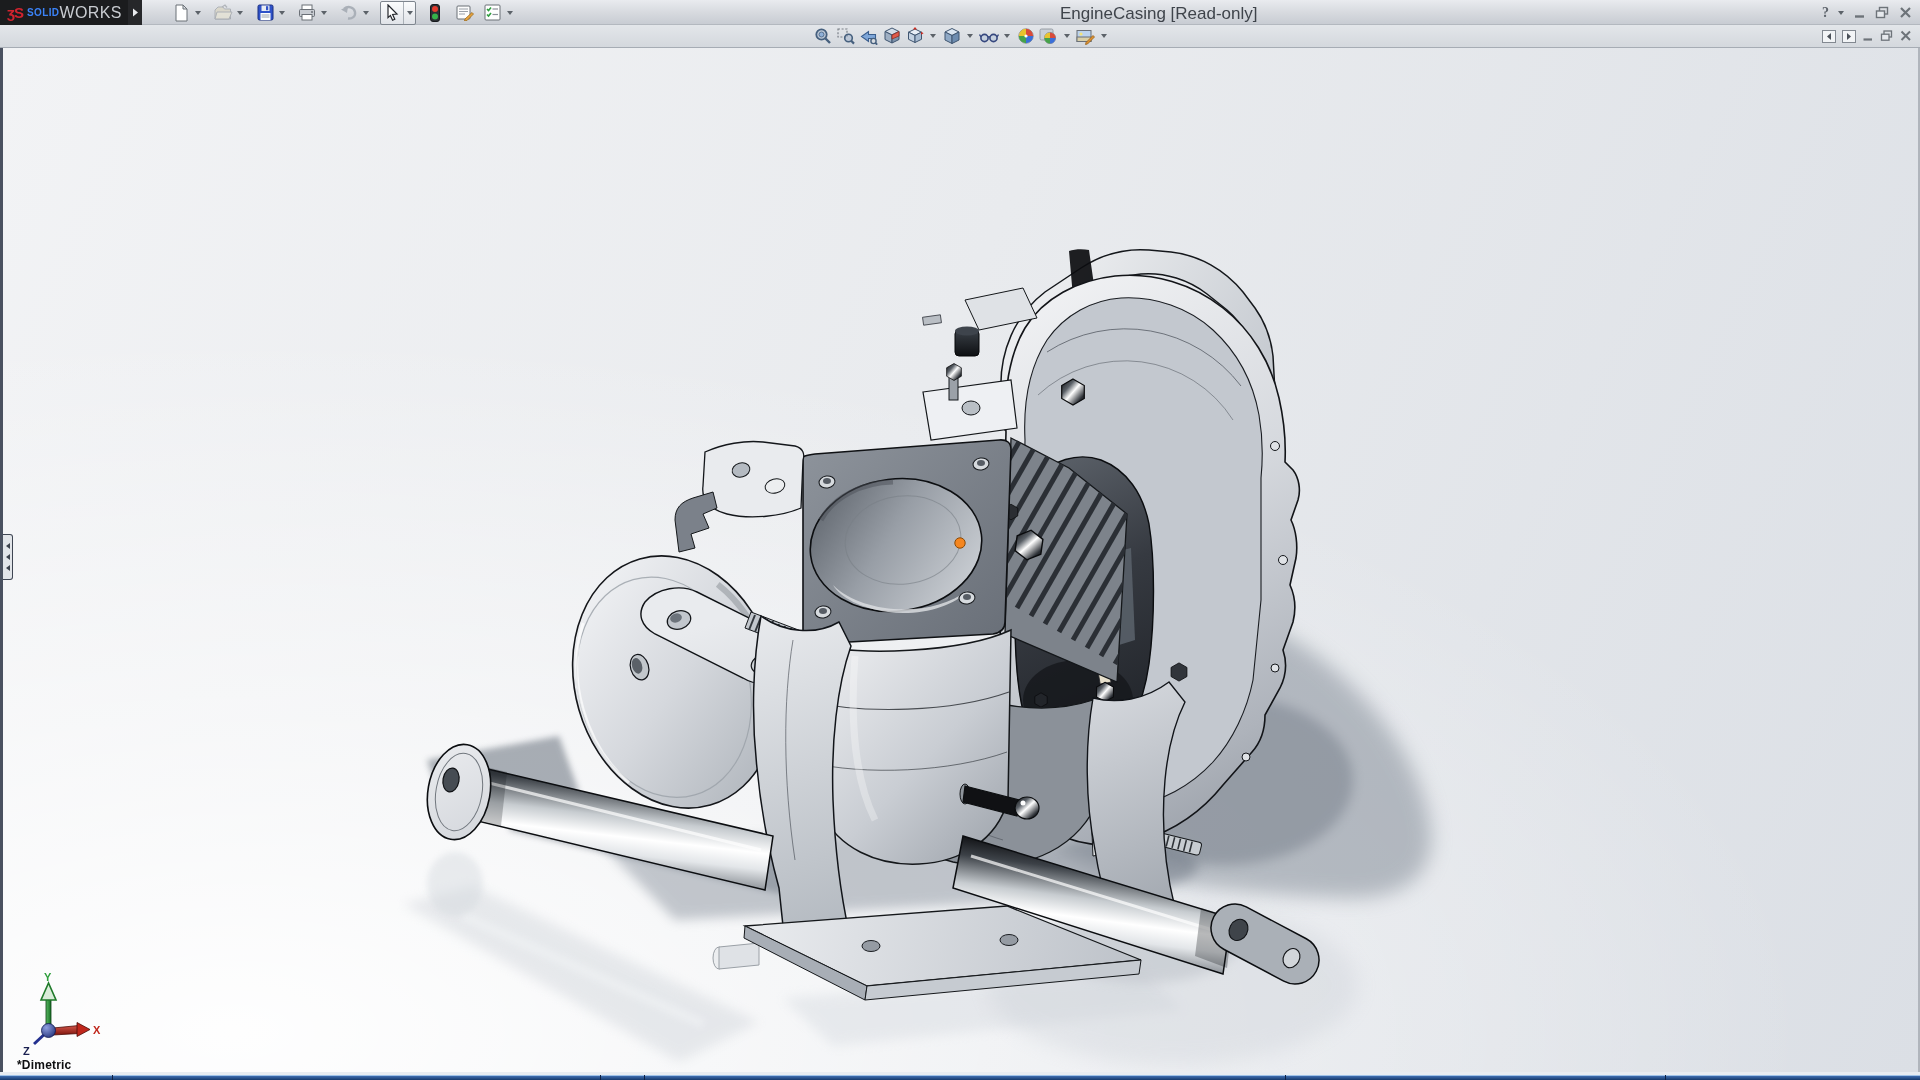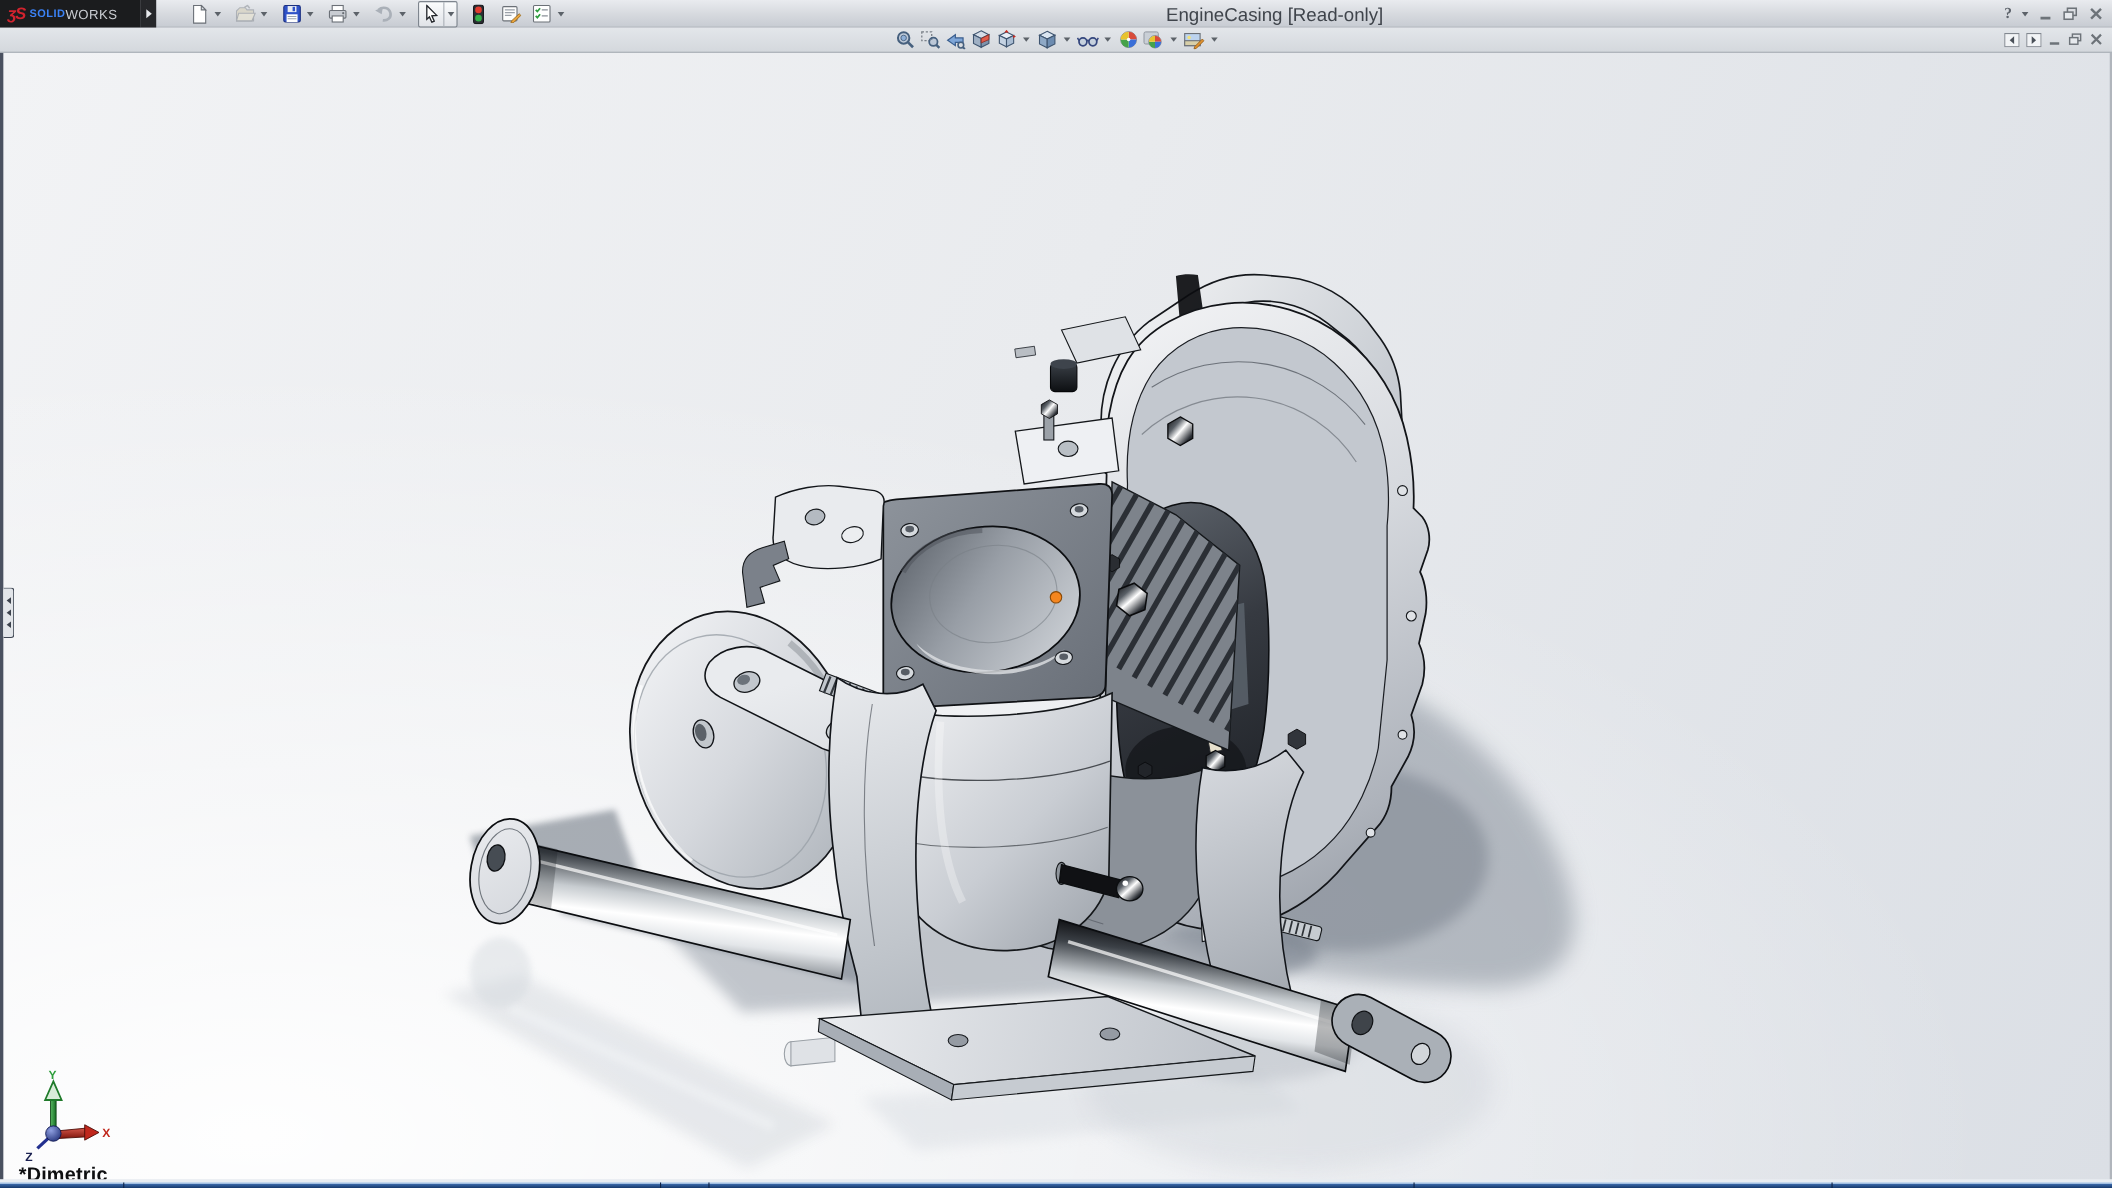--- a/index.html
+++ b/index.html
@@ -5,24 +5,24 @@
   * { margin:0; padding:0; box-sizing:border-box; }
   html,body { width:1920px; height:1080px; overflow:hidden;
     font-family:"Liberation Sans", sans-serif; background:#d5d8dd; }
 
   
   .titlebar { position:absolute; top:0; left:0; width:1920px; height:25px;
     background:linear-gradient(#e9ebef 0%, #d6d9de 55%, #c8ccd3 100%);
     border-bottom:1px solid #b3b8bf; z-index:30; }
   .logo-block { position:absolute; left:0; top:0; width:128px; height:25px;
     background:#1b1c1e; display:flex; align-items:center; padding-left:7px; }
-  .logo-glyph { color:#d2232e; font-weight:bold; font-style:italic; font-size:15px;
+  .logo-glyph { color:#d2232e; font-weight:bold; font-size:15px;
     margin-right:4px; letter-spacing:-1px; }
   .brand-bold { color:#3b82f6; font-weight:bold; font-size:10px; letter-spacing:.4px; }
-  .brand-light { color:#c9ccd1; font-weight:normal; font-size:12px; letter-spacing:.4px; }
+  .brand-light { color:#c9ccd1; font-weight:normal; font-size:16px; letter-spacing:.4px; }
   .logo-expander { position:absolute; left:128px; top:0; width:14px; height:25px;
     background:#26272a; display:flex; align-items:center; justify-content:center; }
   .logo-expander svg { display:block; }
 
   .std-toolbar { position:absolute; left:170px; top:0; height:25px;
     display:flex; align-items:center; }
   .tb-btn { width:22px; height:22px; display:flex; align-items:center;
     justify-content:center; }
   .tb-caret { width:12px; height:22px; display:flex; align-items:center;
     justify-content:center; margin-right:8px; }
@@ -61,21 +61,21 @@
     border-left:3px solid #4a5160; border-right:2px solid #b0b5bc; z-index:10; }
   .gfx { position:absolute; top:0; left:0; }
 
   .panel-tab { position:absolute; left:0; top:486px; width:10px; height:46px;
     background:#e2e5e9; border:1px solid #3f4653; border-left:none;
     border-radius:0 3px 3px 0; display:flex; flex-direction:column;
     align-items:center; justify-content:center; gap:5px; z-index:15; }
   .panel-tab i { width:0; height:0; border-top:3.5px solid transparent;
     border-bottom:3.5px solid transparent; border-right:4.5px solid #3c424c; display:block; }
 
-  .view-label { position:absolute; left:14px; top:1010px; font-size:18px;
+  .view-label { position:absolute; left:14px; top:1010px; font-size:12px;
     font-weight:bold; color:#0e0f11; letter-spacing:.2px; z-index:15; }
 
   .triad { position:absolute; left:6px; top:925px; z-index:15; }
 
   
   .status-strip { position:absolute; left:0; bottom:0; width:1920px; height:8px;
     background:#e8ecf1; z-index:40; }
   .status-bar { position:absolute; left:0; bottom:0; width:1920px; height:5px;
     background:linear-gradient(#3e6db0, #16396b); border-top:1px solid #9fc2e8; }
   .status-seg { position:absolute; bottom:0; height:5px; border-left:1px solid #0d2145; }

